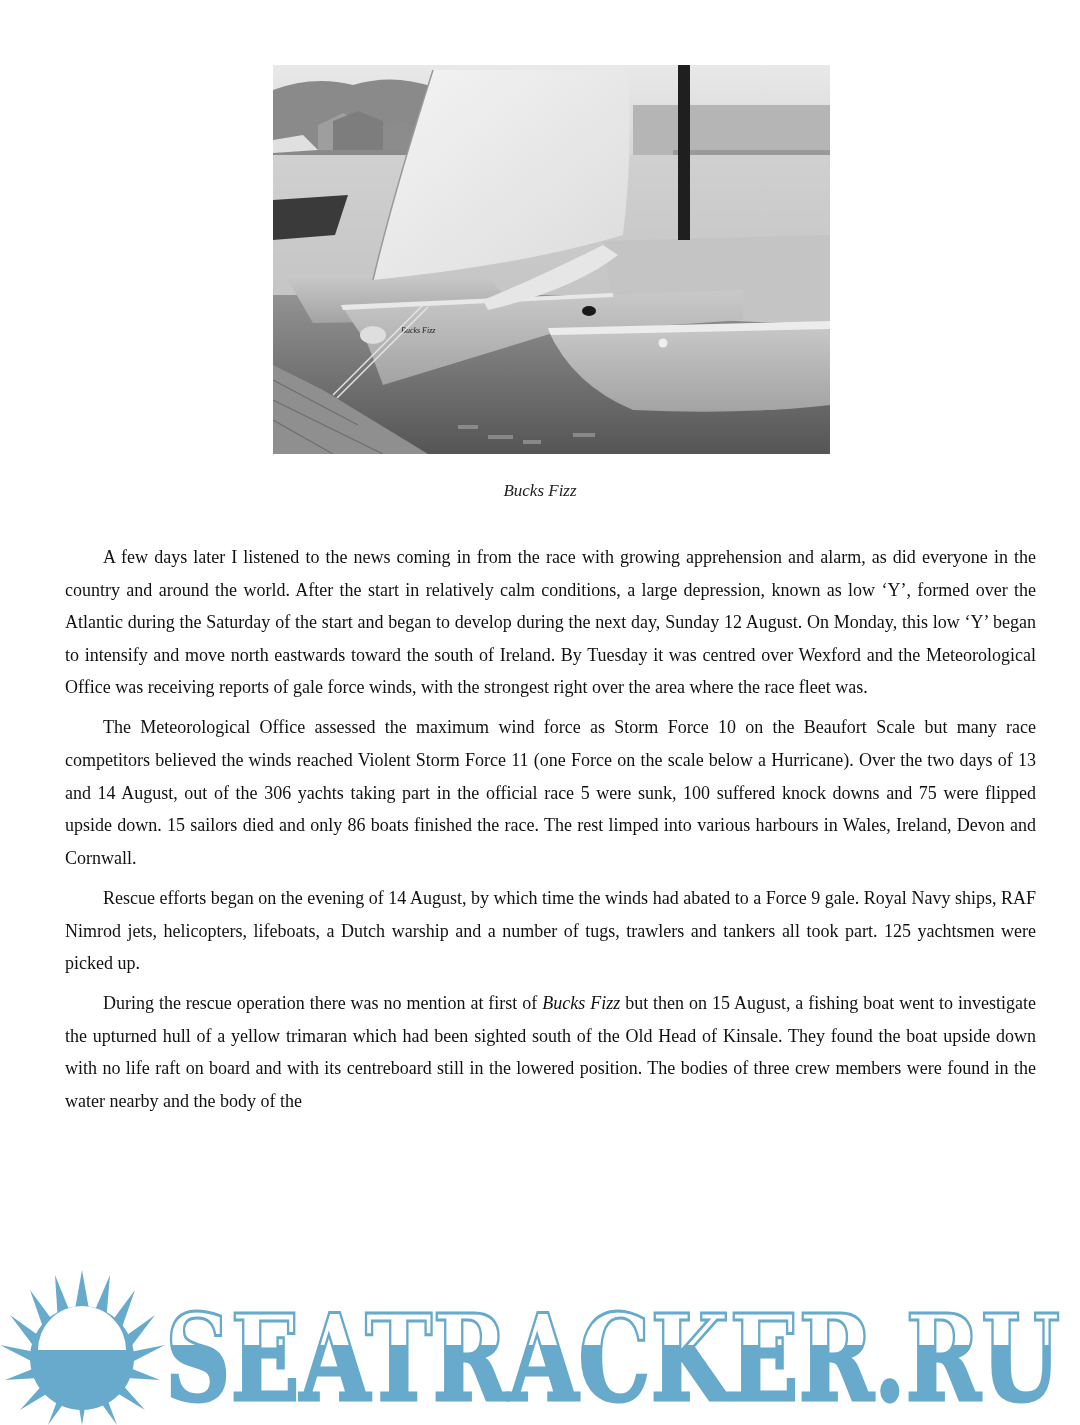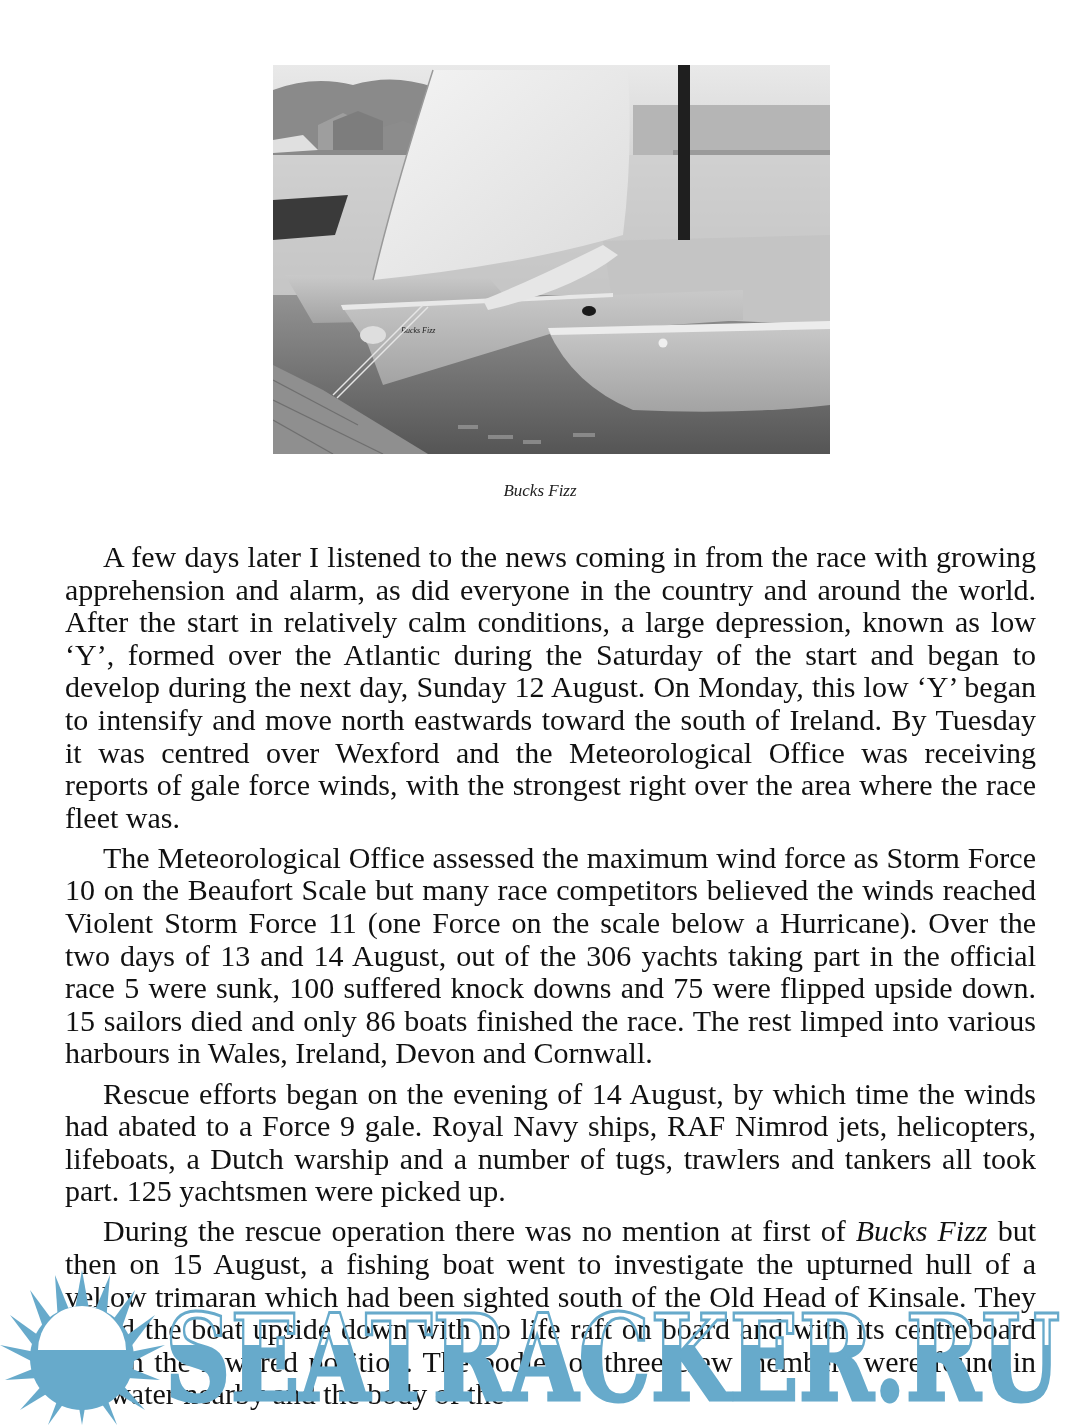--- a/index.html
+++ b/index.html
@@ -38,21 +38,21 @@
     }
     
     .text-body {
       position: absolute;
       left: 65px;
       top: 541px;
       width: 971px;
     }
     .para {
       margin: 0 0 7.5px 0;
-      font-size: 30px;
+      font-size: 18px;
       line-height: 32.6px;
       text-align: justify;
       text-indent: 38px;
       hyphens: none;
     }
     .para em { font-style: italic; }
     
     .watermark {
       position: absolute;
       left: 0;

